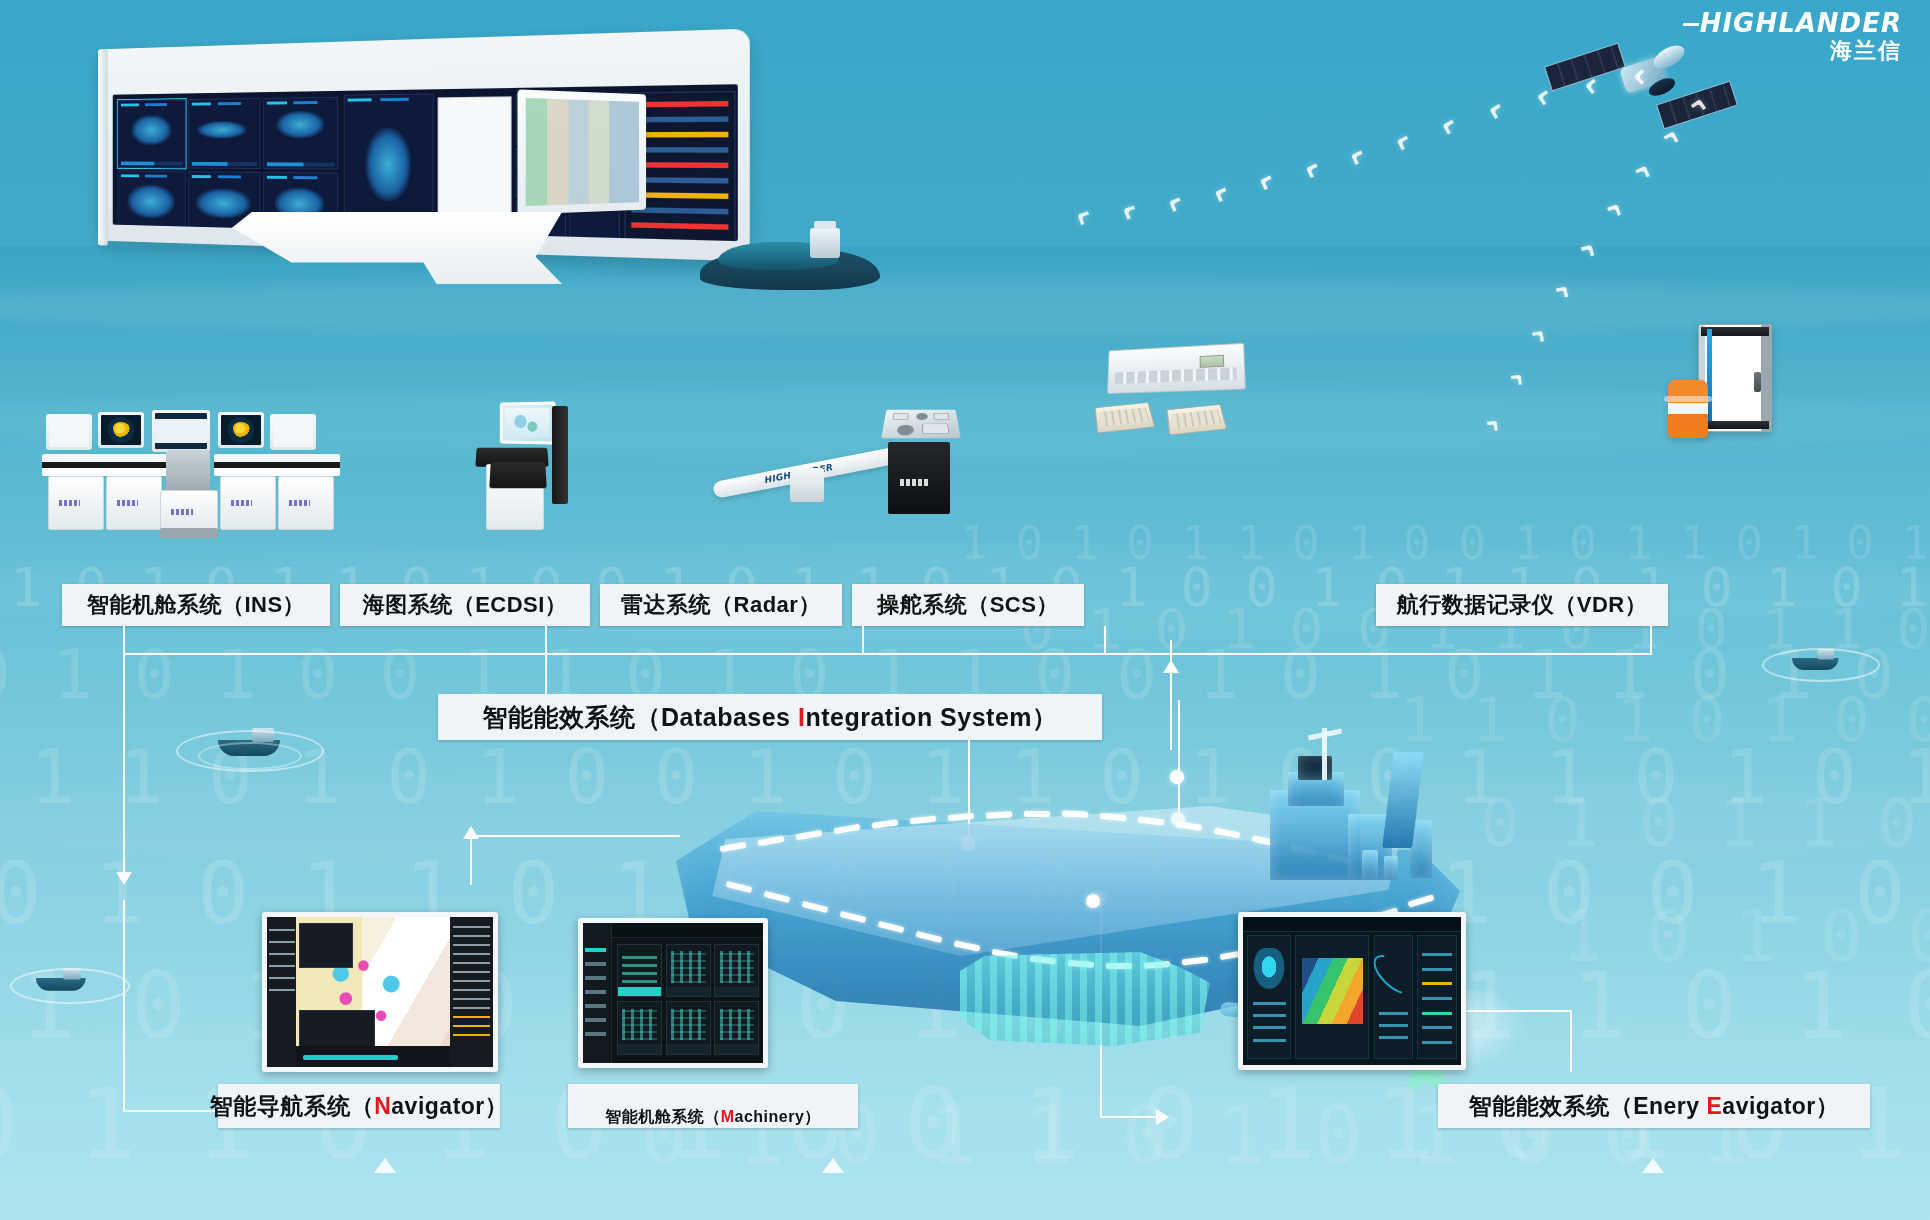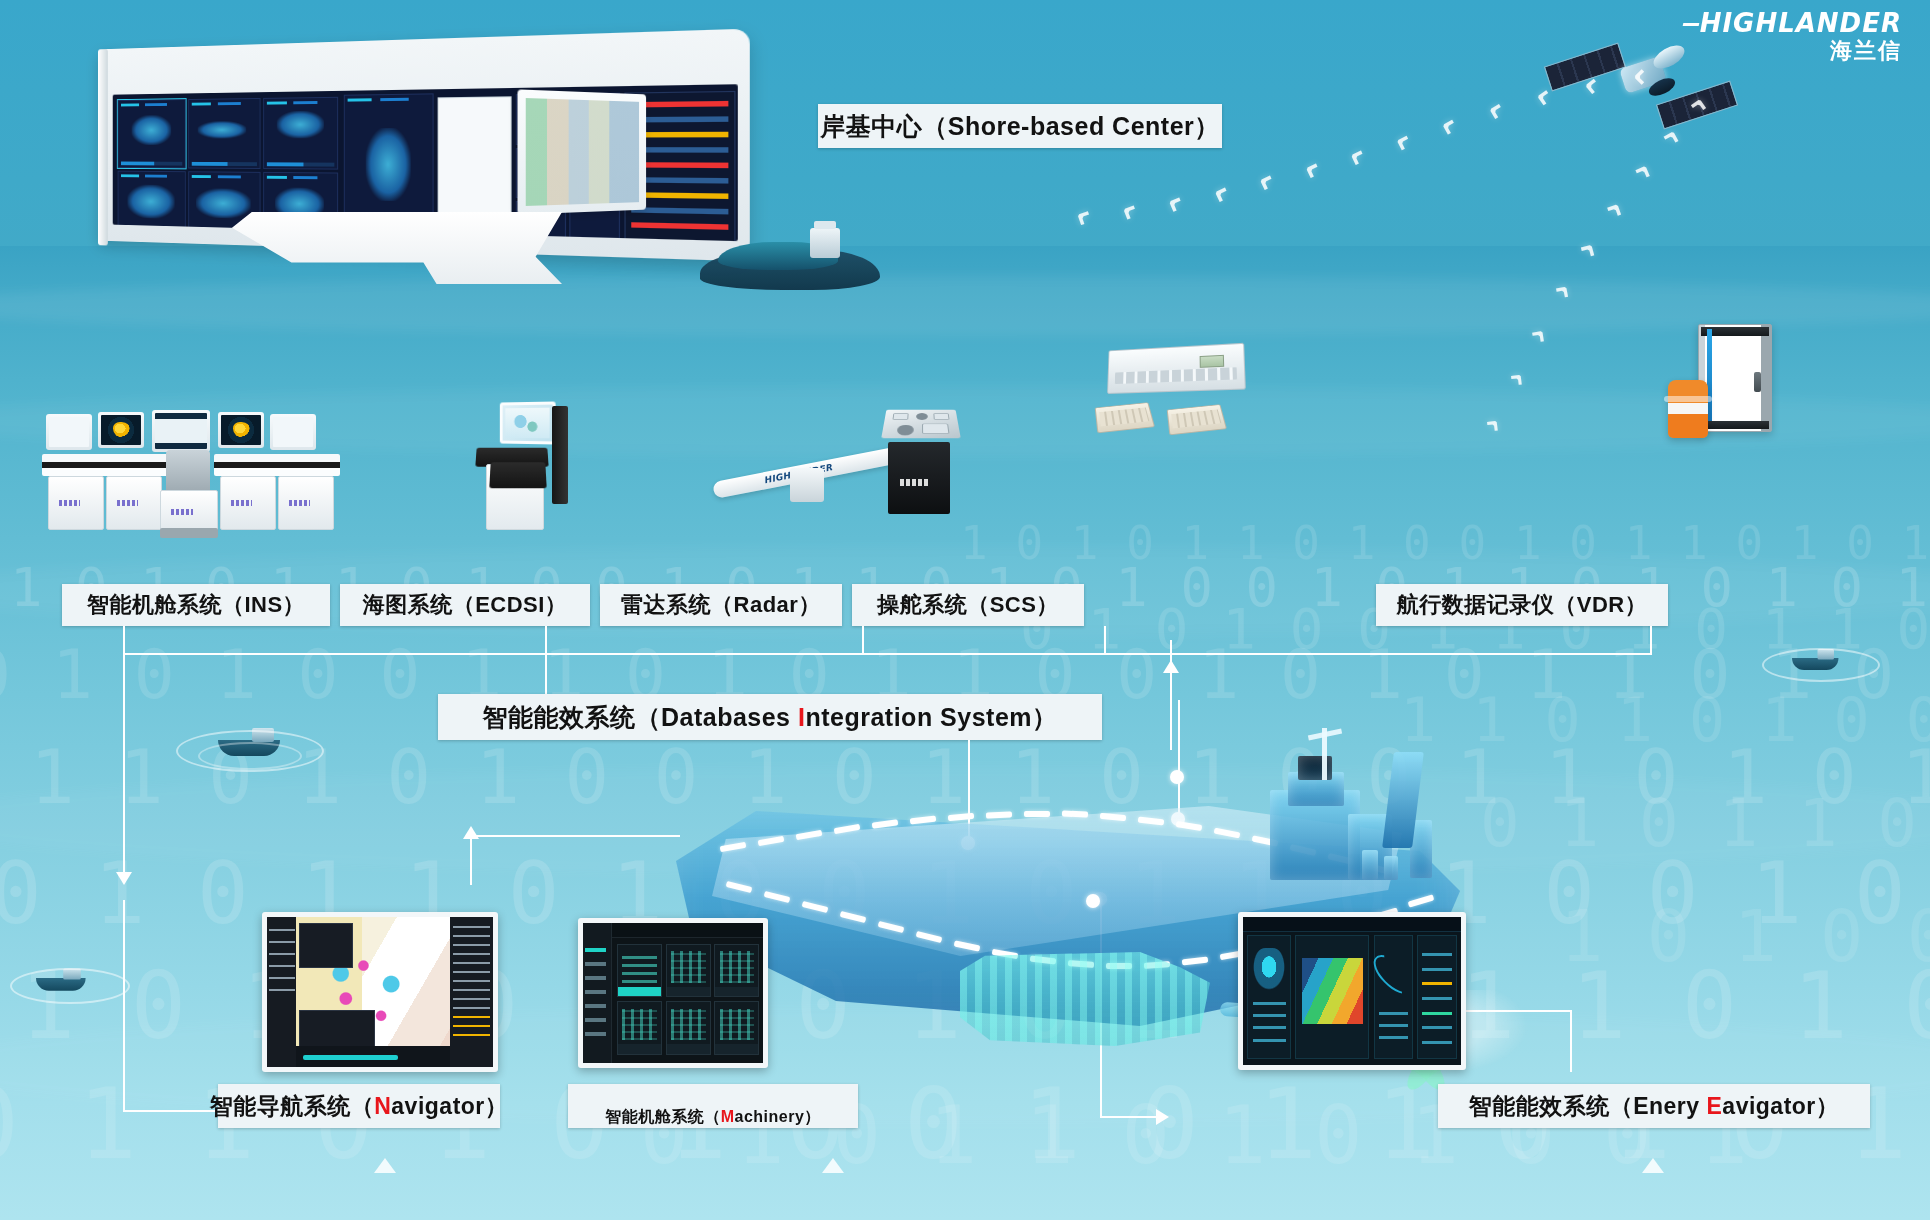--- a/index.html
+++ b/index.html
@@ -699,23 +699,20 @@
           <div style="position:absolute;left:5px;right:5px;top:120px;height:5px;background:#e33;"></div>
         </div>
       </div>
     </div>
     <div class="wall-side">
         <div class="vid"></div>
       </div>
     <div class="wall-desk"></div>
   </div>
 
-  <div class="chip" style="left:818px;top:104px;width:404px;height:44px;font-size:25px;">
-    <span>岸基中心（Shore-based Center）</span>
-  </div>
 
   <div id="sat">
     <div class="sat-panel l"></div>
     <div class="sat-panel r"></div>
     <div class="sat-body"></div>
     <div class="sat-dish"></div>
     <div class="sat-horn"></div>
   </div>
 
   <div>

